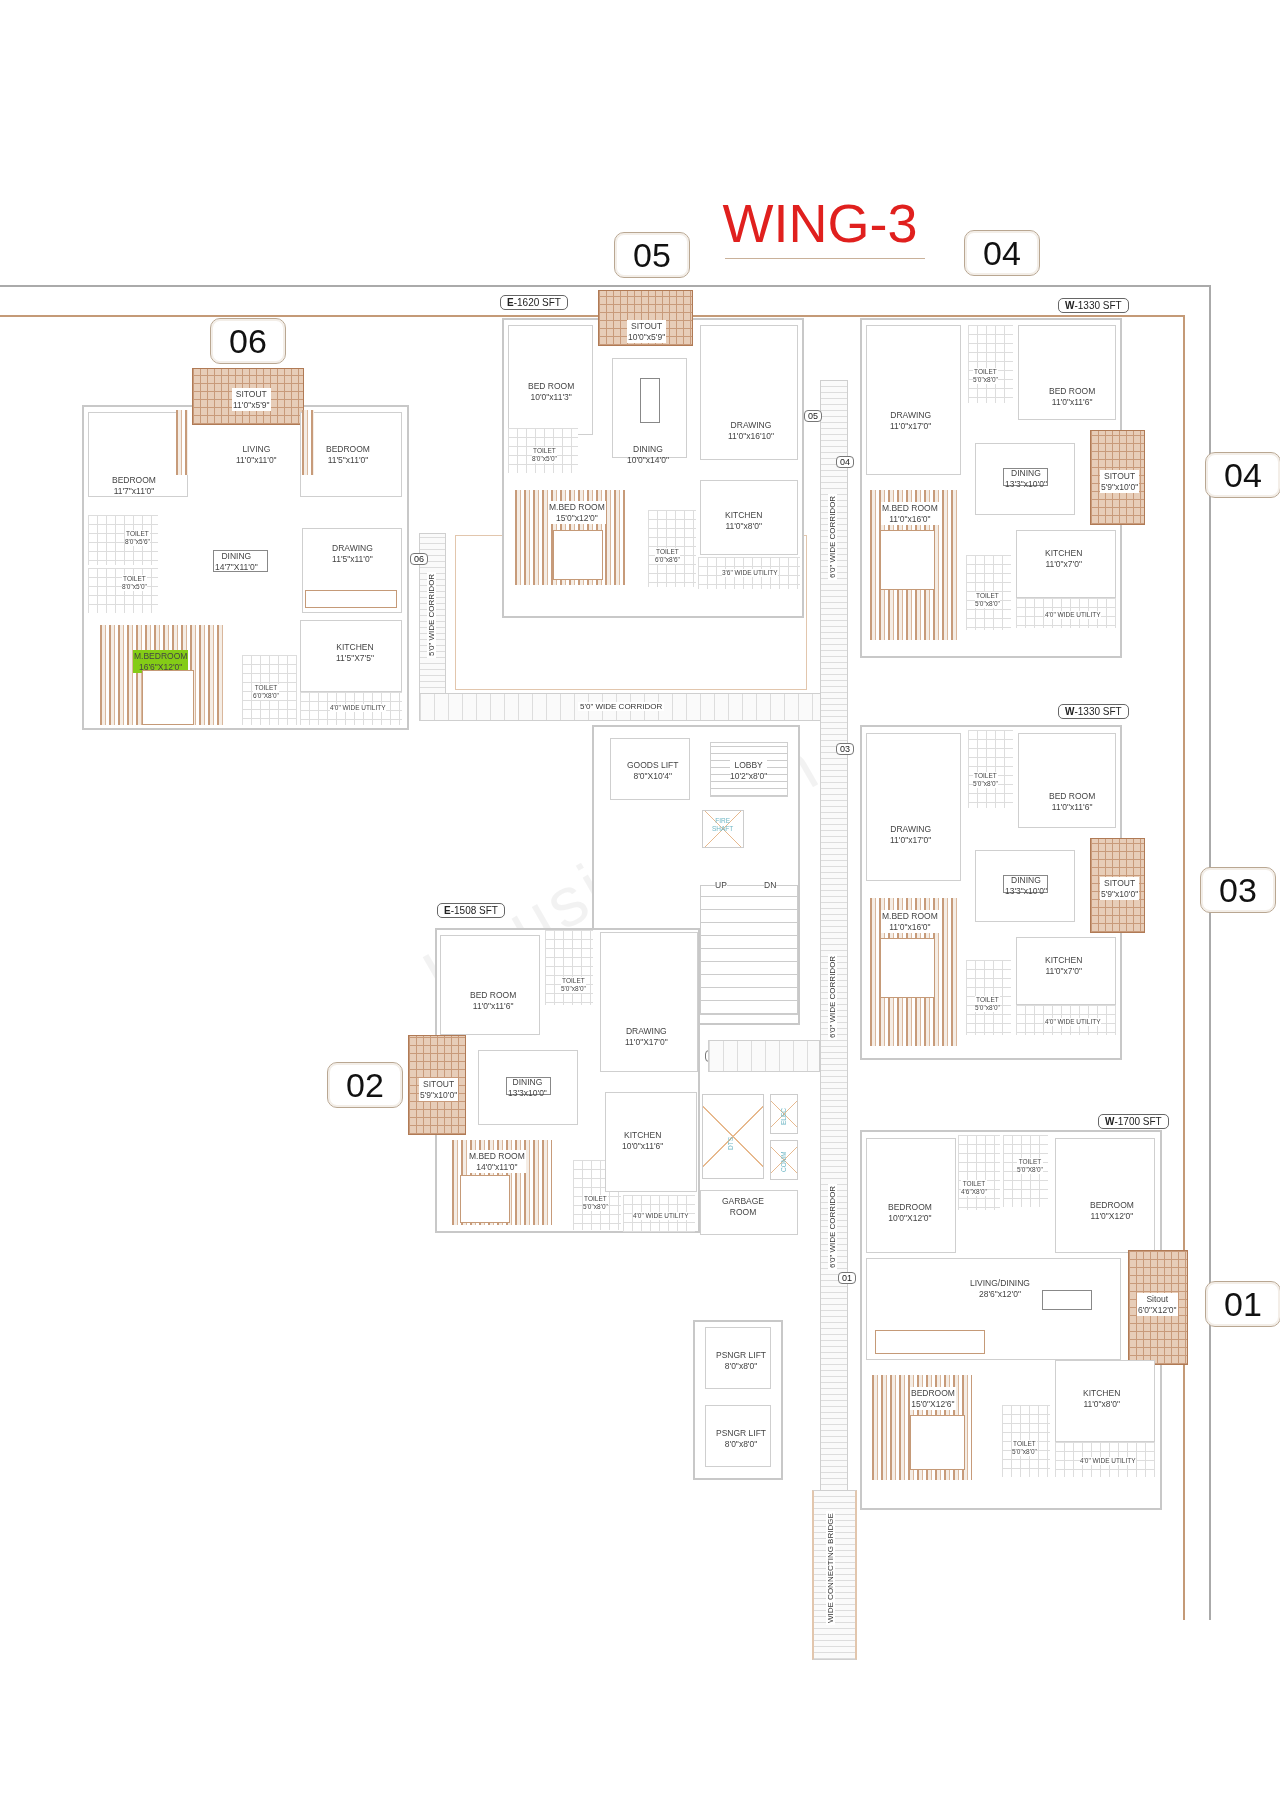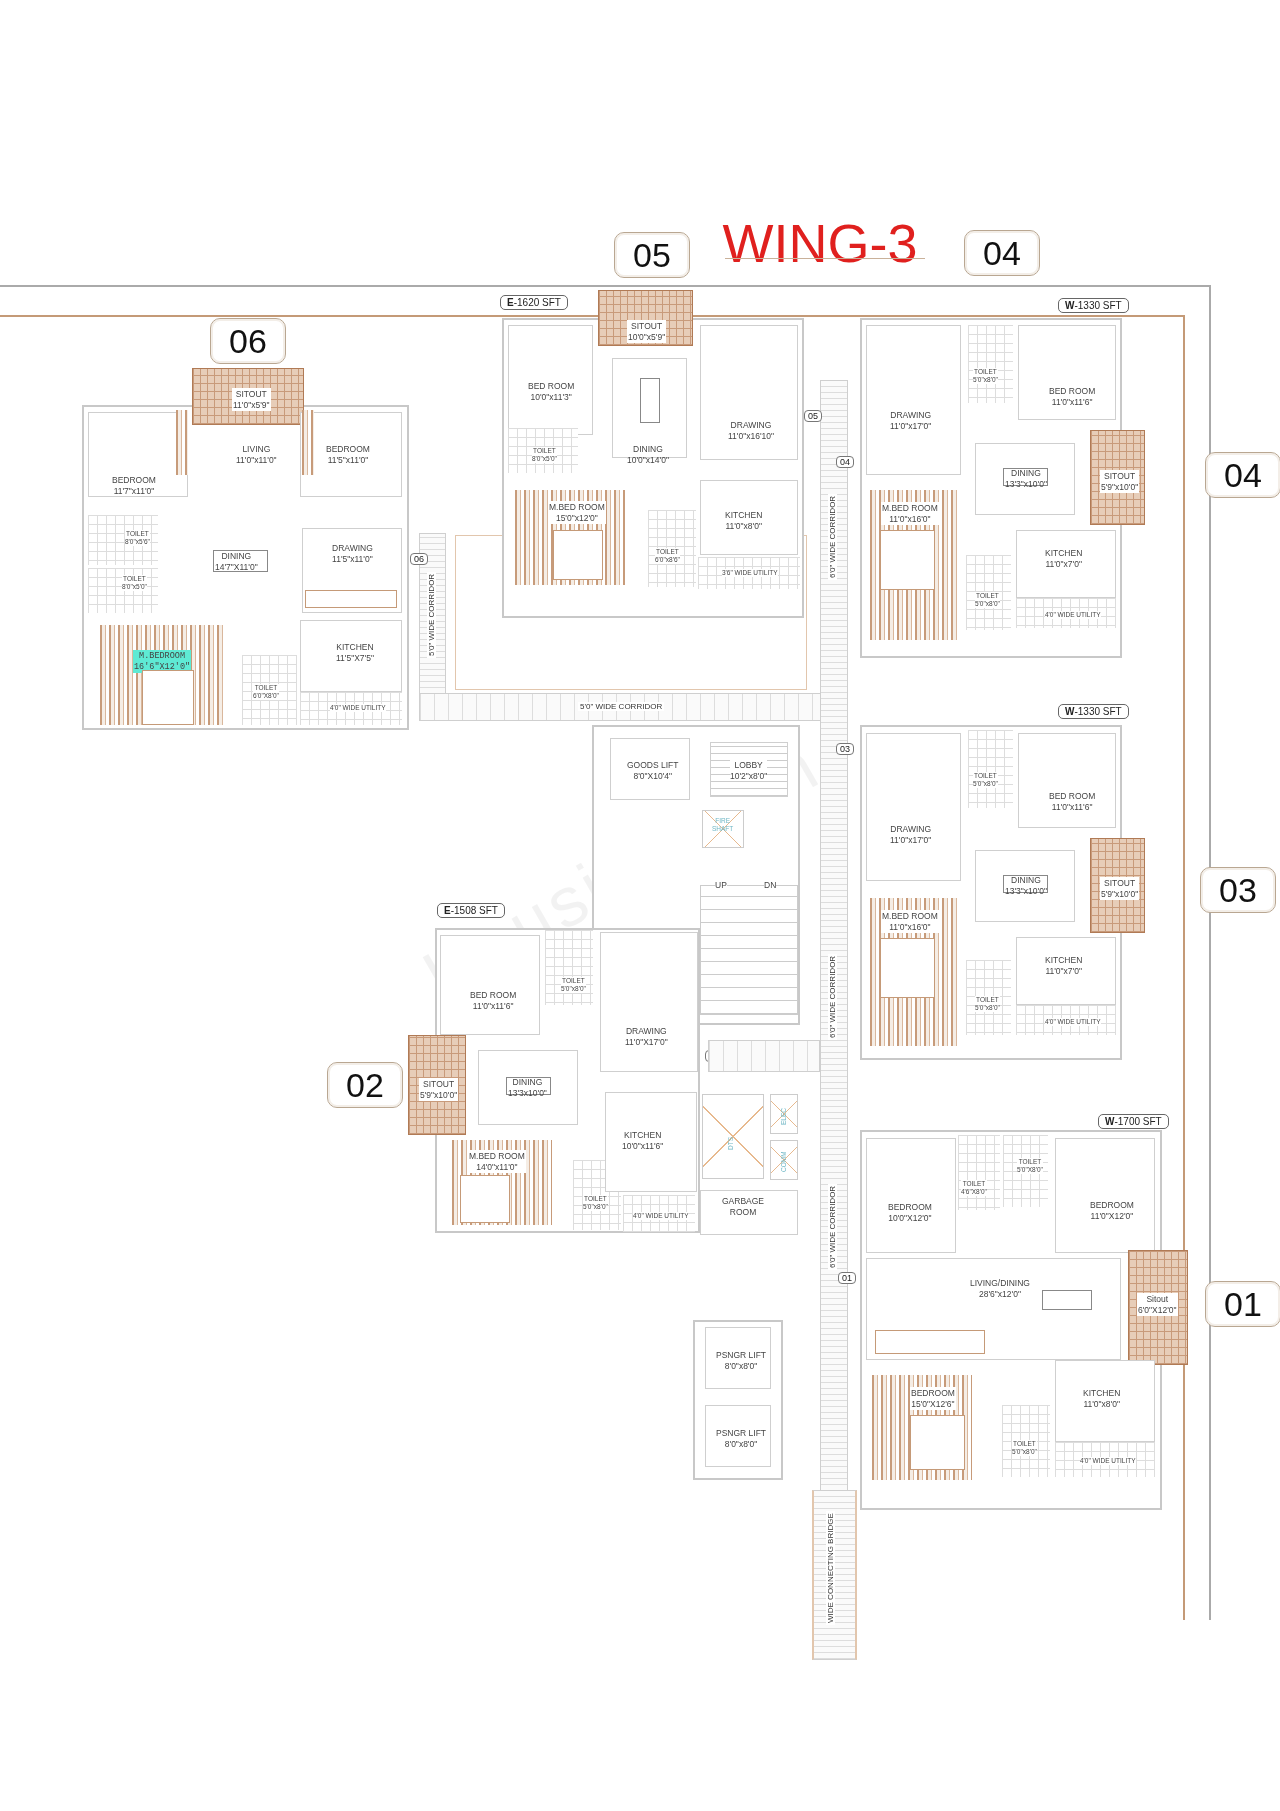--- a/index.html
+++ b/index.html
@@ -1,18 +1,18 @@
 <!DOCTYPE html>
 <html><head>
 <meta charset="utf-8">
 <style>
   html,body{margin:0;padding:0;background:#fff;}
   body{width:1280px;height:1811px;position:relative;overflow:hidden;font-family:"Liberation Sans",sans-serif;color:#333;}
   .abs{position:absolute;box-sizing:border-box;}
-  .title{left:700px;top:196px;width:240px;text-align:center;font-size:54px;color:#e0201e;line-height:1;margin-top:20px;}
+  .title{left:700px;top:196px;width:240px;text-align:center;font-size:54px;color:#e0201e;line-height:1;}
   .title-underline{left:725px;top:258px;width:200px;height:1px;background:#c9b19a;}
   .unit-badge{border:1px solid #b9a792;border-radius:10px;font-size:34px;color:#111;background:#fff;text-align:center;line-height:44px;height:46px;width:76px;box-shadow:0 0 0 2px #f3eee8 inset;}
   .sft{border:1px solid #666;border-radius:5px;font-size:10px;padding:1px 6px;background:#fff;color:#222;white-space:nowrap;}
   .sft b{font-weight:bold;}
   .wall{border:2px solid #c8c8c8;background:#fff;}
   .room{border:1.5px solid #cfcfcf;background:#fff;}
   .lbl{font-size:8.5px;color:#444;text-align:center;line-height:1.25;white-space:pre;}
   .lbl.small{font-size:6.5px;}
   .sitout{background:repeating-linear-gradient(90deg,#c89a7a 0 1px,#e7cdb8 1px 7px),#e7cdb8;border:1px solid #b07a55;}
   .sitout-inner{background:repeating-linear-gradient(0deg,#c89a7a 0 1px,transparent 1px 8px);position:absolute;inset:0;}
@@ -76,21 +76,21 @@
 <div class="abs lbl small" style="left:122px;top:575px;background:#fff;">TOILET
 8'0"x5'0"</div>
 <div class="abs table" style="left:213px;top:550px;width:55px;height:22px;border-color:#888;"></div>
 <div class="abs lbl" style="left:215px;top:551px;">DINING
 14'7"X11'0"</div>
 <div class="abs room" style="left:302px;top:528px;width:100px;height:85px;"></div>
 <div class="abs lbl" style="left:332px;top:543px;">DRAWING
 11'5"x11'0"</div>
 <div class="abs furn" style="left:305px;top:590px;width:92px;height:18px;"></div>
 <div class="abs wood" style="left:100px;top:625px;width:125px;height:100px;"></div>
-<div class="abs lbl" style="left:133px;top:650px;background:#5eead4;padding:1px;font-family:Liberation Mono, monospace;">M.BEDROOM
+<div class="abs lbl" style="left:133px;top:650px;background:#84cc16;padding:1px;">M.BEDROOM
 16'6"X12'0"</div>
 <div class="abs furn" style="left:142px;top:670px;width:52px;height:55px;"></div>
 <div class="abs tiles" style="left:242px;top:655px;width:55px;height:70px;"></div>
 <div class="abs lbl small" style="left:253px;top:684px;background:#fff;">TOILET
 6'0"X8'0"</div>
 <div class="abs room" style="left:300px;top:620px;width:102px;height:72px;"></div>
 <div class="abs lbl" style="left:336px;top:642px;">KITCHEN
 11'5"X7'5"</div>
 <div class="abs tiles" style="left:300px;top:692px;width:102px;height:33px;"></div>
 <div class="abs lbl small" style="left:330px;top:704px;background:#fff;">4'0" WIDE UTILITY</div>

